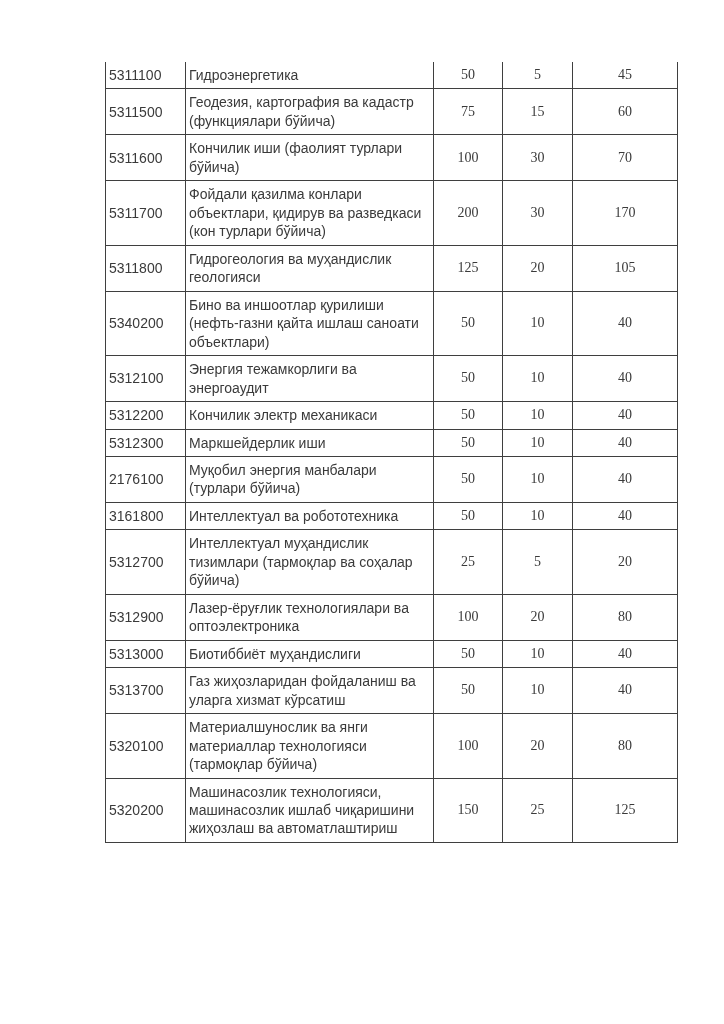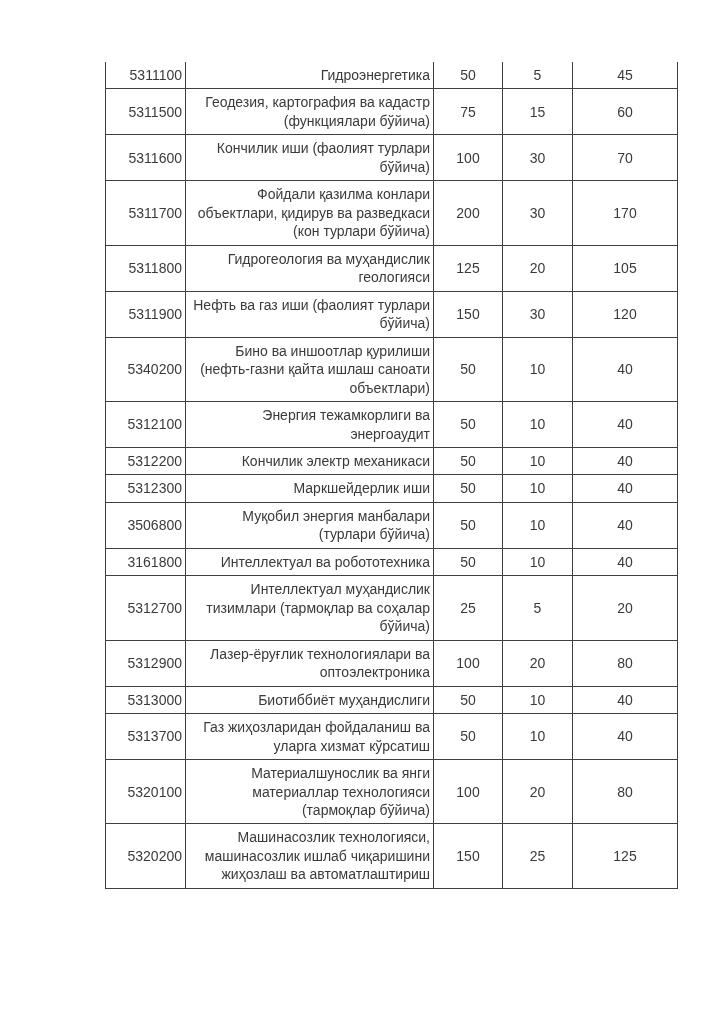--- a/index.html
+++ b/index.html
@@ -25,23 +25,23 @@
     color: #3a3a3a;
   }
   table.doc-table td {
     border: 1.5px solid #3f3f3f;
     vertical-align: middle;
     padding: 4px 3px;
     overflow: hidden;
   }
   
   table.doc-table tr:first-child td { border-top: none; }
-  td.cell-code { text-align: right; }
-  td.cell-name { text-align: right; padding-left: 8px; padding-right: 5px; }
-  td.cell-num  { text-align: center; }
+  td.cell-code { text-align: left; }
+  td.cell-name { text-align: left; padding-left: 8px; padding-right: 5px; }
+  td.cell-num  { text-align: center; font-family: Liberation Serif, serif; }
 </style>
 </head>
 <body>
 
 <div class="page">
   <table class="doc-table">
     <colgroup>
       <col style="width:80px">
       <col style="width:248px">
       <col style="width:69px">
@@ -78,27 +78,20 @@
           <td class="cell-num">170</td>
         </tr>
         <tr>
           <td class="cell-code">5311800</td>
           <td class="cell-name">Гидрогеология ва муҳандислик геологияси</td>
           <td class="cell-num">125</td>
           <td class="cell-num">20</td>
           <td class="cell-num">105</td>
         </tr>
         <tr>
-          <td class="cell-code">5311900</td>
-          <td class="cell-name">Нефть ва газ иши (фаолият турлари бўйича)</td>
-          <td class="cell-num">150</td>
-          <td class="cell-num">30</td>
-          <td class="cell-num">120</td>
-        </tr>
-        <tr>
           <td class="cell-code">5340200</td>
           <td class="cell-name">Бино ва иншоотлар қурилиши (нефть-газни қайта ишлаш саноати объектлари)</td>
           <td class="cell-num">50</td>
           <td class="cell-num">10</td>
           <td class="cell-num">40</td>
         </tr>
         <tr>
           <td class="cell-code">5312100</td>
           <td class="cell-name">Энергия тежамкорлиги ва энергоаудит</td>
           <td class="cell-num">50</td>
@@ -113,21 +106,21 @@
           <td class="cell-num">40</td>
         </tr>
         <tr>
           <td class="cell-code">5312300</td>
           <td class="cell-name">Маркшейдерлик иши</td>
           <td class="cell-num">50</td>
           <td class="cell-num">10</td>
           <td class="cell-num">40</td>
         </tr>
         <tr>
-          <td class="cell-code">3506800</td>
+          <td class="cell-code">2176100</td>
           <td class="cell-name">Муқобил энергия манбалари (турлари бўйича)</td>
           <td class="cell-num">50</td>
           <td class="cell-num">10</td>
           <td class="cell-num">40</td>
         </tr>
         <tr>
           <td class="cell-code">3161800</td>
           <td class="cell-name">Интеллектуал ва робототехника</td>
           <td class="cell-num">50</td>
           <td class="cell-num">10</td>

